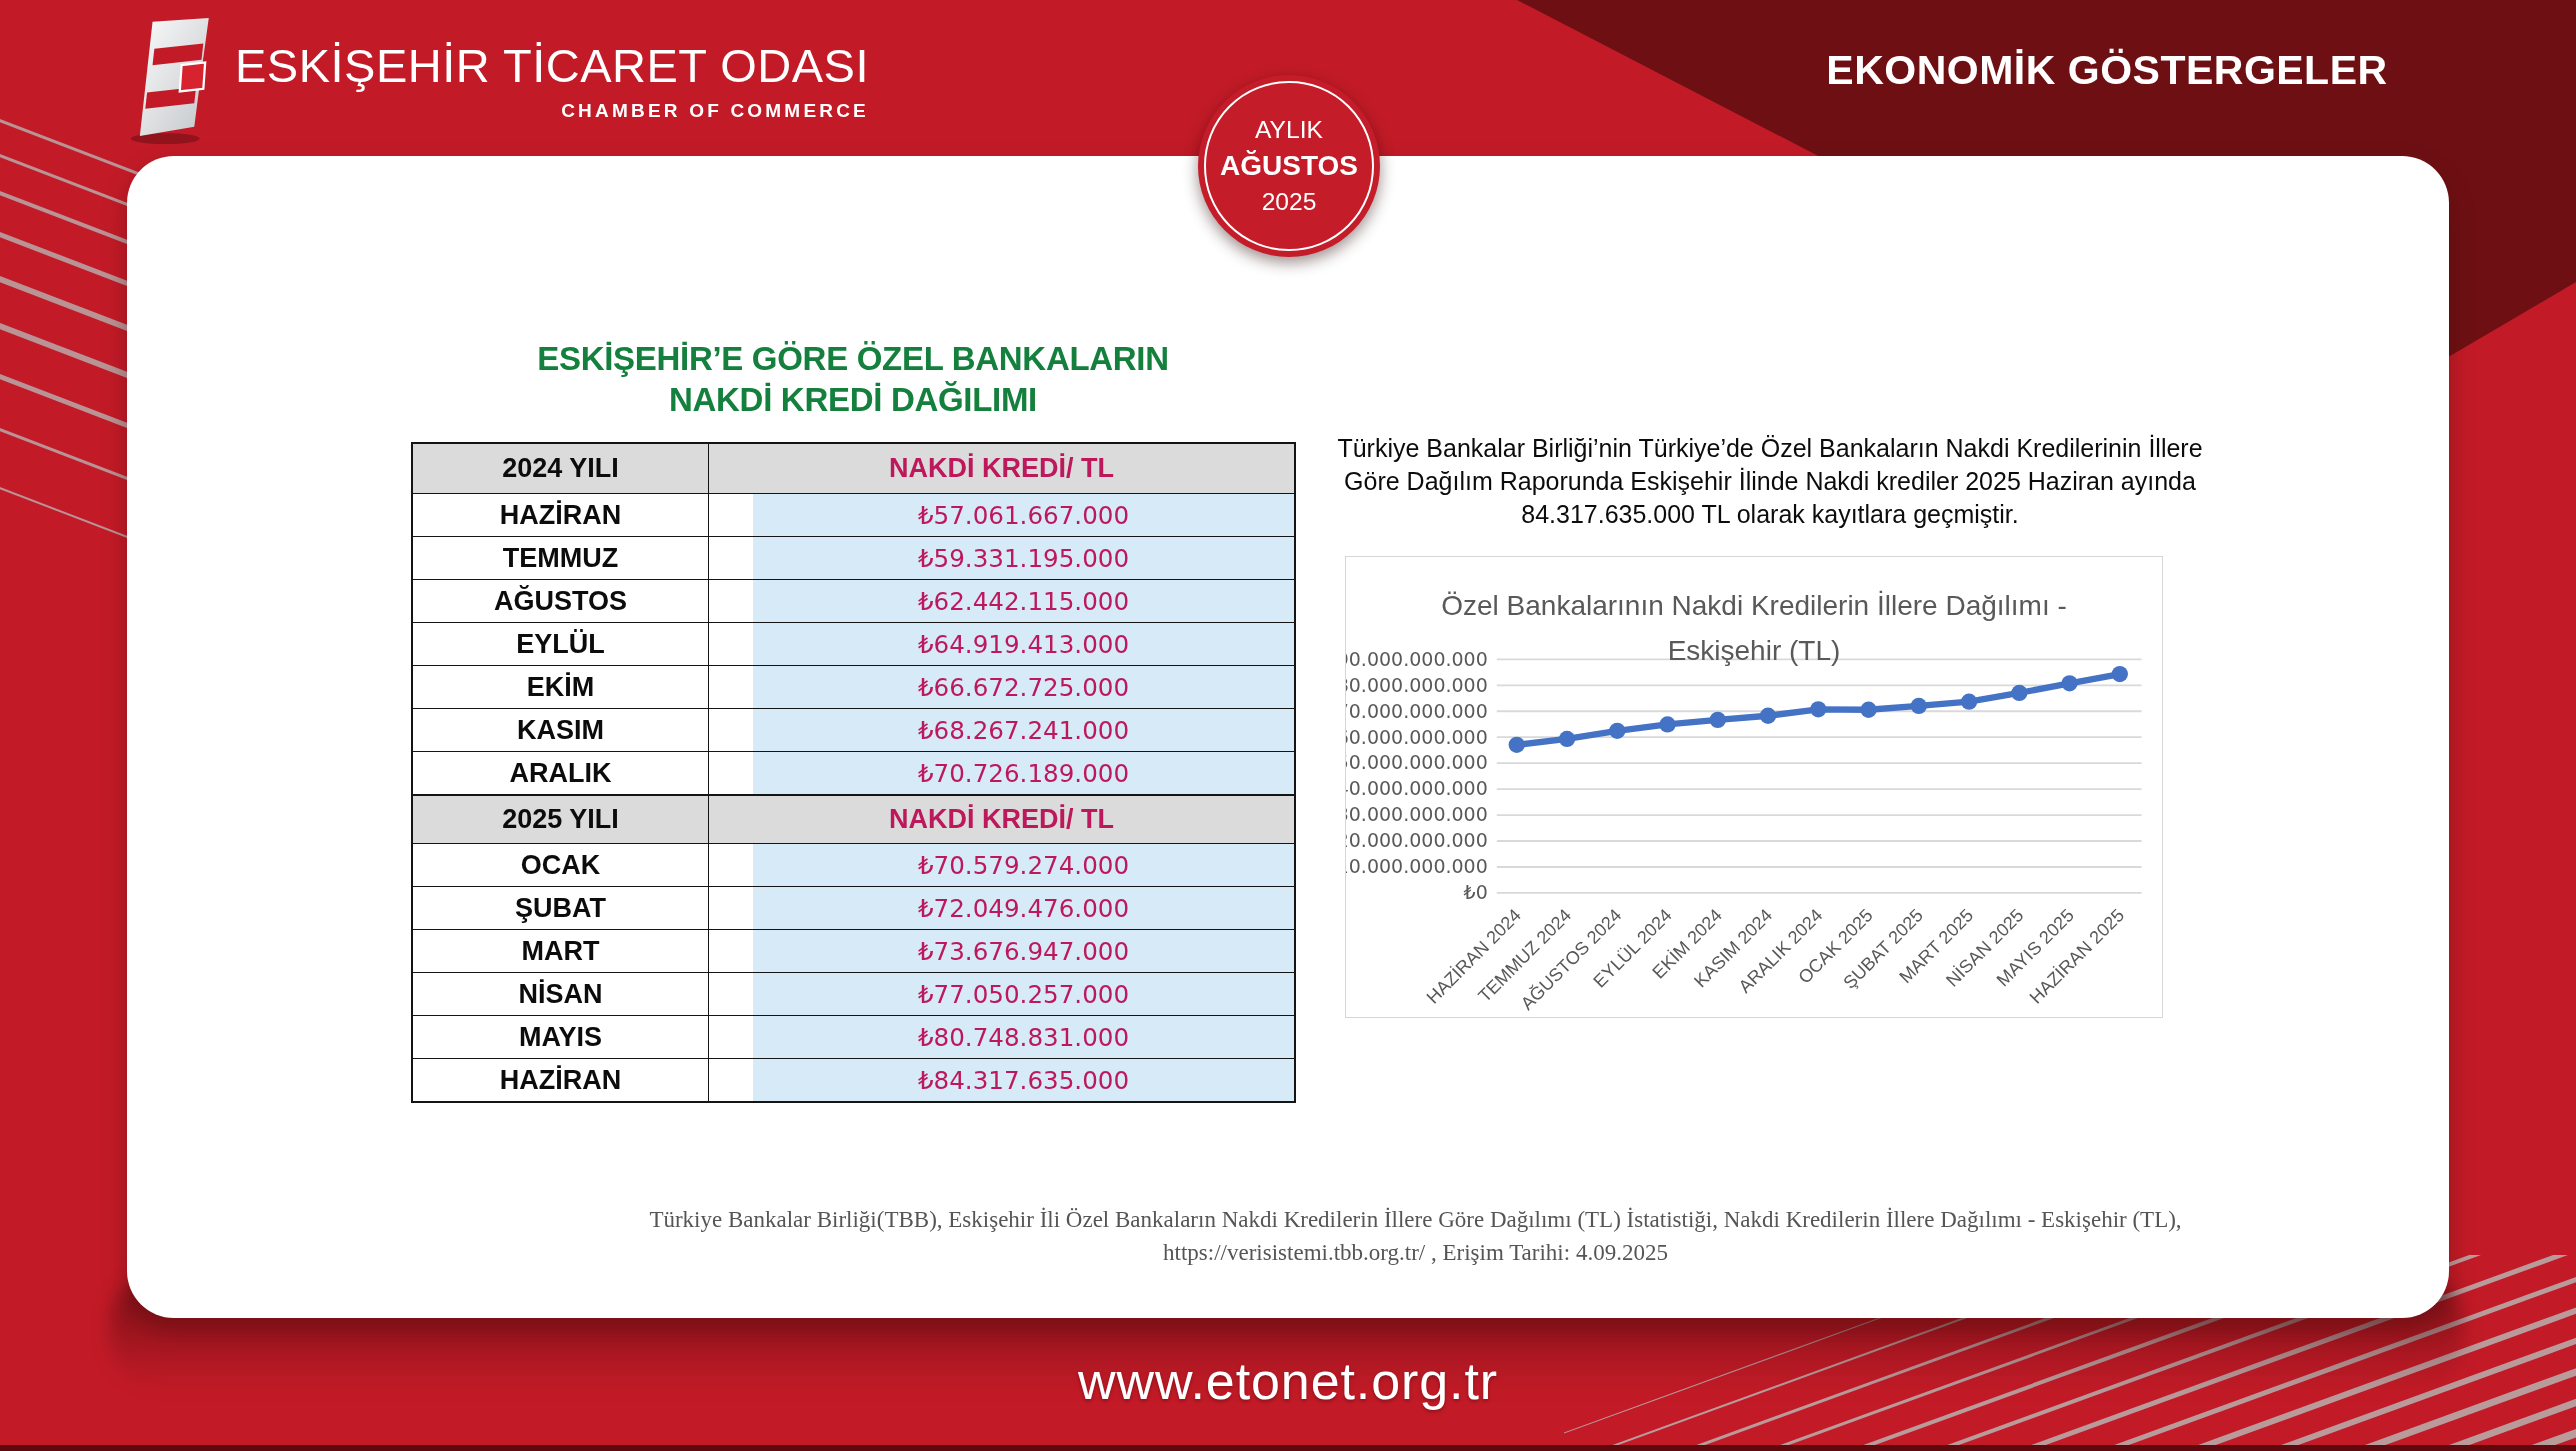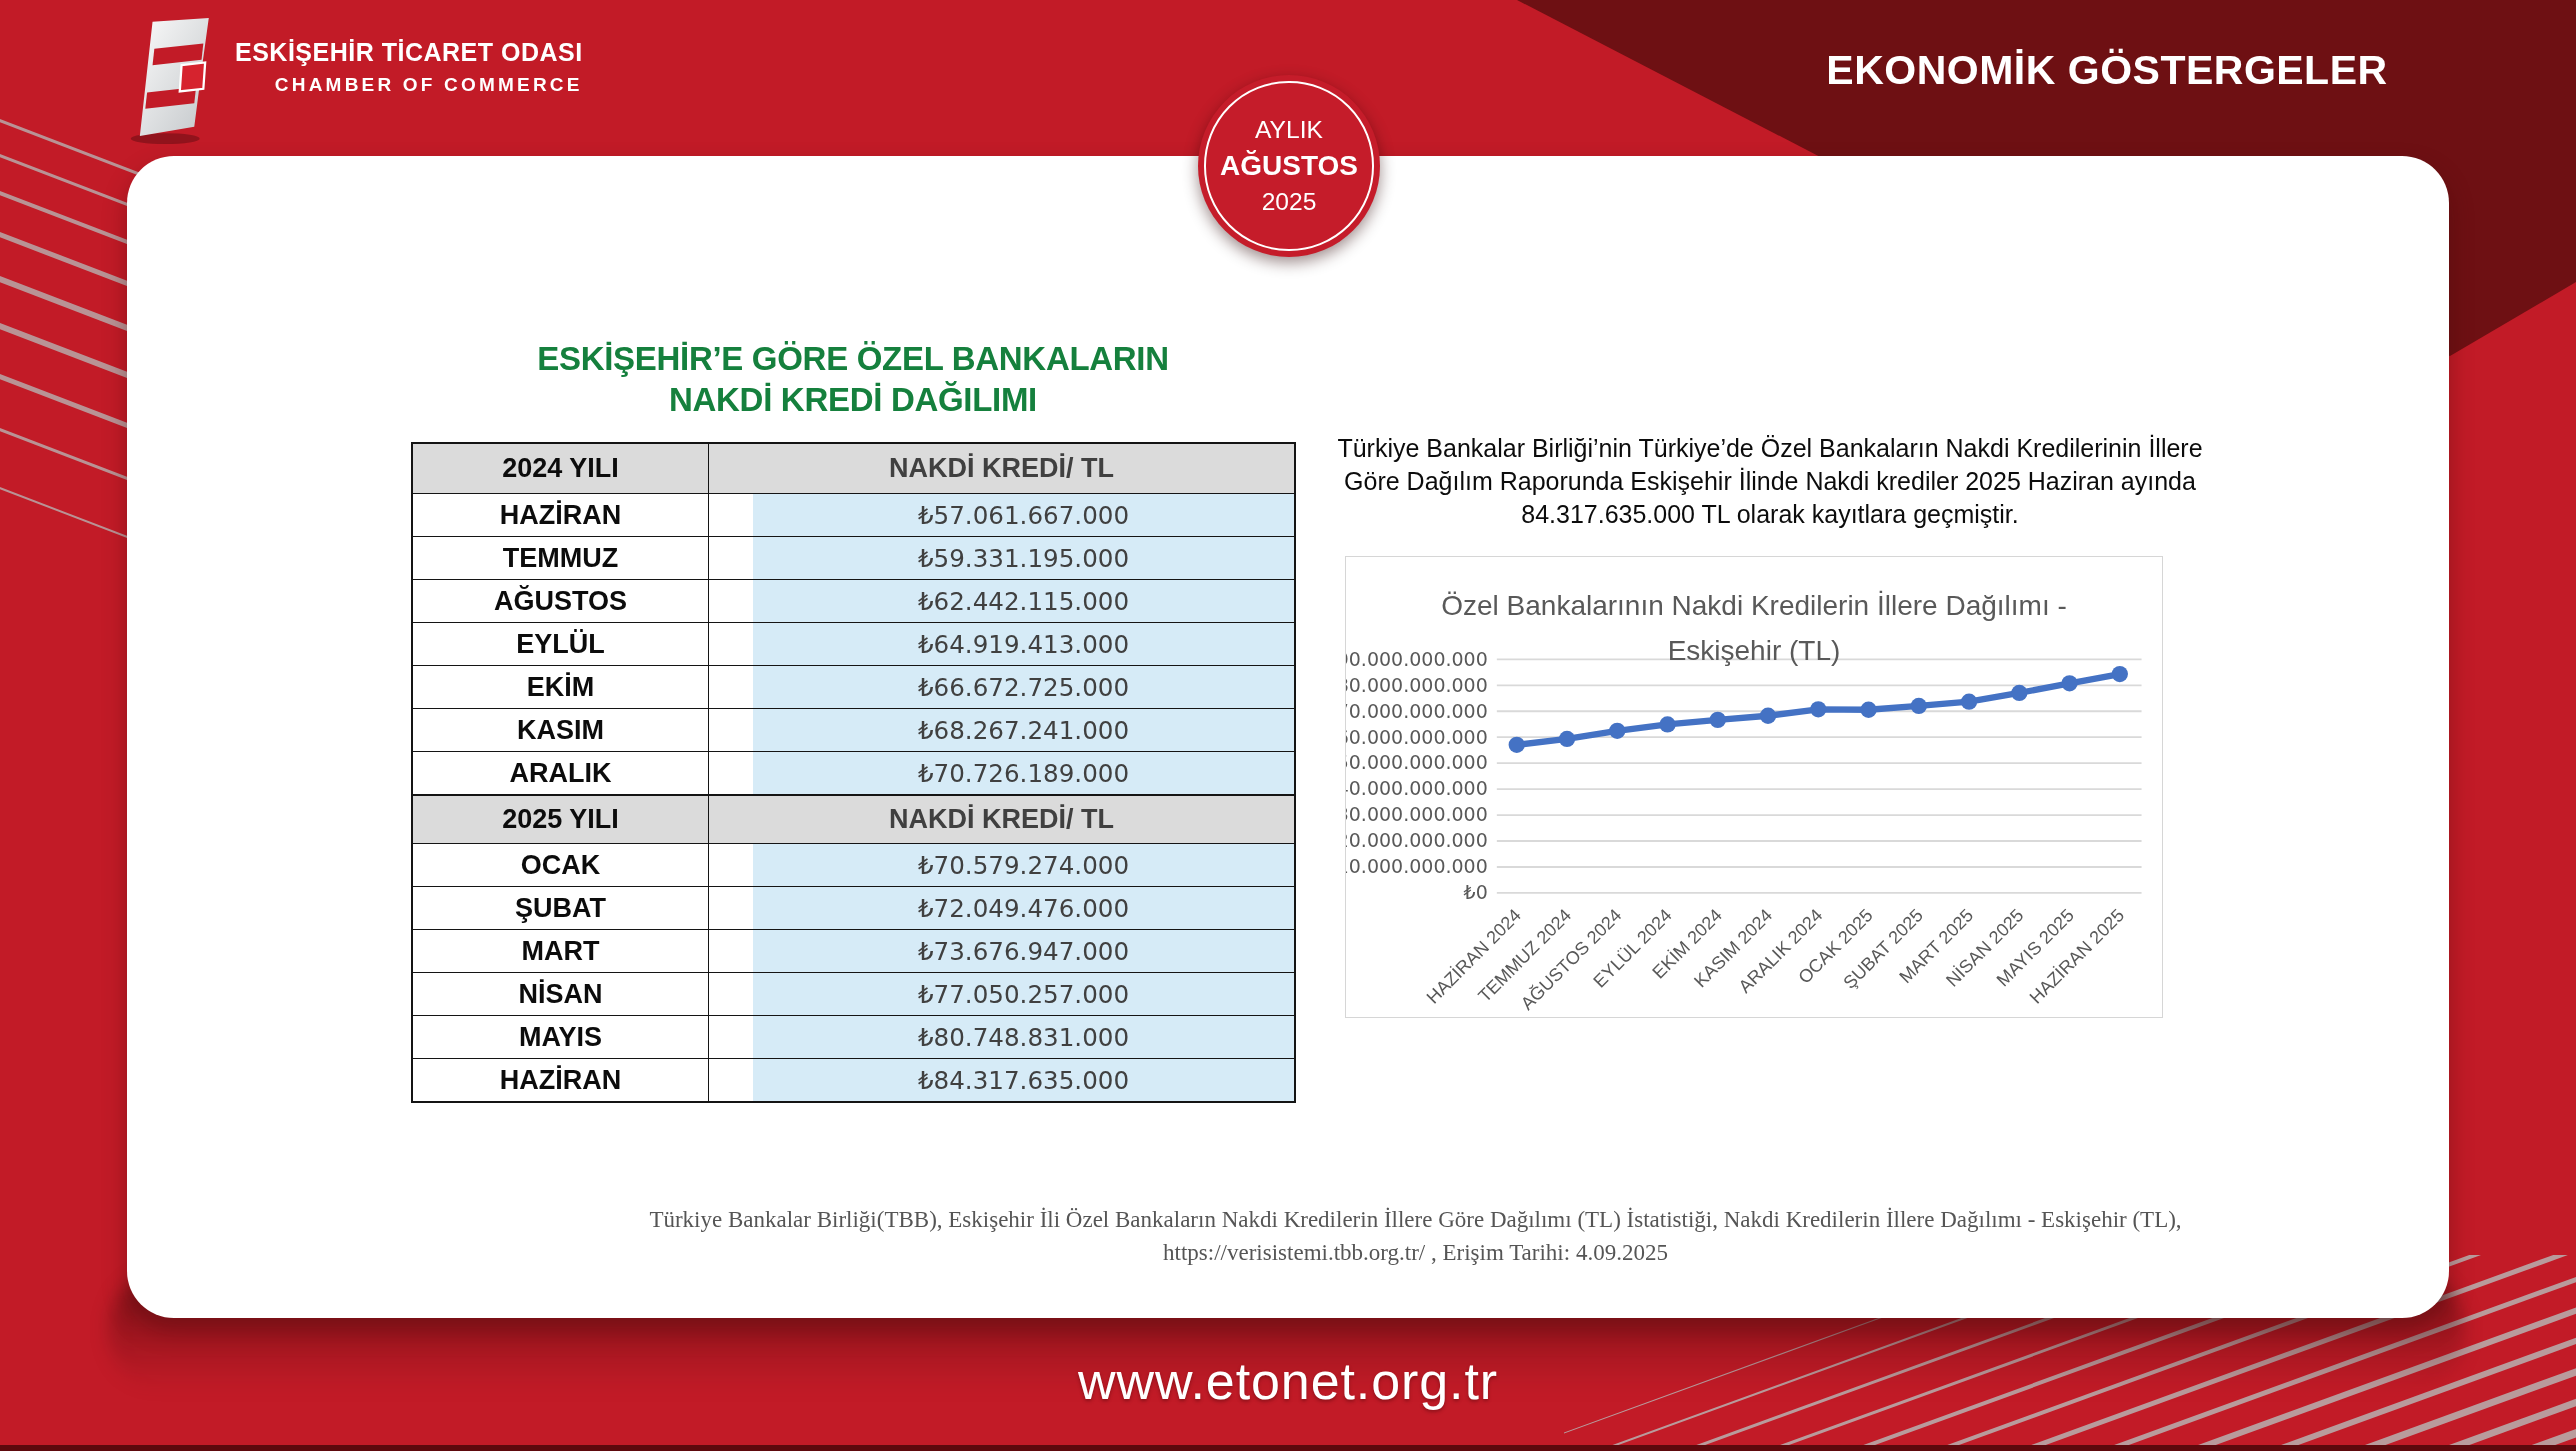--- a/index.html
+++ b/index.html
@@ -20,21 +20,21 @@
   .stripes-br{position:absolute;left:1564px;top:1255px;width:1012px;height:196px;overflow:hidden;}
   .stripes-br .stripe{
     position:absolute;width:1182px;background:#b7b2b2;opacity:.85;
     transform:rotate(-20deg);transform-origin:left center;
   }
   .bottom-bar{position:absolute;left:0;bottom:0;width:100%;height:6.4px;background:#5d090d;}
 
   
   .logo{position:absolute;left:127px;top:18px;width:91px;height:127px;}
   .logo-text{position:absolute;left:235px;top:38px;display:flex;flex-direction:column;align-items:flex-end;color:#fff;}
-  .logo-title{font-size:25px;font-weight:bold;letter-spacing:0.5px;white-space:nowrap;}
+  .logo-title{font-size:47px;font-weight:normal;letter-spacing:0.5px;white-space:nowrap;}
   .logo-sub{font-size:19px;font-weight:bold;letter-spacing:3.2px;margin-top:7.3px;white-space:nowrap;}
   .right-title{
     position:absolute;left:1825px;top:47px;width:564px;text-align:center;
     color:#fff;font-size:41px;font-weight:bold;letter-spacing:0.5px;white-space:nowrap;
   }
   .badge{
     position:absolute;left:1198px;top:75px;width:182px;height:182px;border-radius:50%;
     background:#c51c2a;box-shadow:0 5.5px 14.5px rgba(40,0,2,.45);
     display:flex;flex-direction:column;align-items:center;justify-content:center;z-index:30;color:#fff;
   }
@@ -63,21 +63,21 @@
     border:2.7px solid #141414;box-sizing:border-box;background:#fff;
   }
   .tr{display:flex;align-items:center;box-sizing:border-box;}
   .tr + .tr{border-top:1.8px solid #141414;}
   .tr.year-header{height:49px;background:#dbdbdb;}
   .tr.year-header.second{border-top:2.7px solid #141414;}
   .tr.data-row{height:43px;gap:44px;}
   .cell{box-sizing:border-box;height:100%;display:flex;align-items:center;justify-content:center;}
   .cell.month{width:296px;border-right:1.8px solid #141414;font-size:27px;font-weight:bold;color:#0c0c0c;background:#fff;}
   .tr.year-header .cell.month{background:#dbdbdb;}
-  .cell.value{flex:1;background:#d6ebf7;font-size:24.6px;color:#404040;font-family:"DejaVu Sans",sans-serif;}
+  .cell.value{flex:1;background:#d6ebf7;font-size:24.6px;color:#be185d;font-family:"DejaVu Sans",sans-serif;}
   .tr.year-header .cell.value{background:#dbdbdb;font-family:"Liberation Sans",sans-serif;font-size:27px;font-weight:bold;}
 
   
   .summary{position:absolute;left:1193px;top:276px;width:900px;text-align:center;
     color:#0c0c0c;font-size:25px;line-height:33px;}
   .chart-box{
     position:absolute;left:1218px;top:400px;width:818px;height:462px;
     background:#fff;border:1.8px solid #d6d6d6;box-sizing:border-box;
   }
   .chart-title{position:absolute;left:0;top:25.5px;width:100%;text-align:center;

